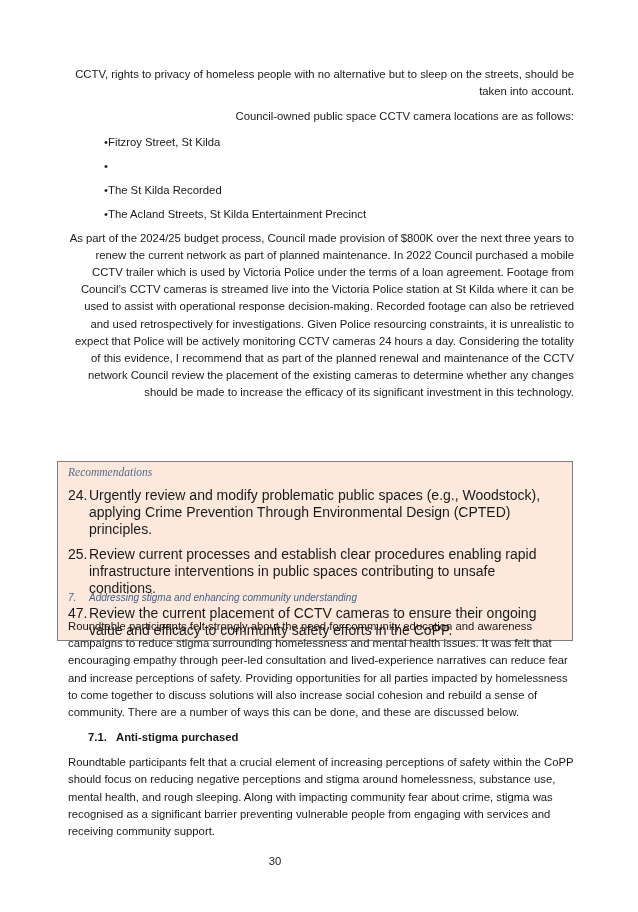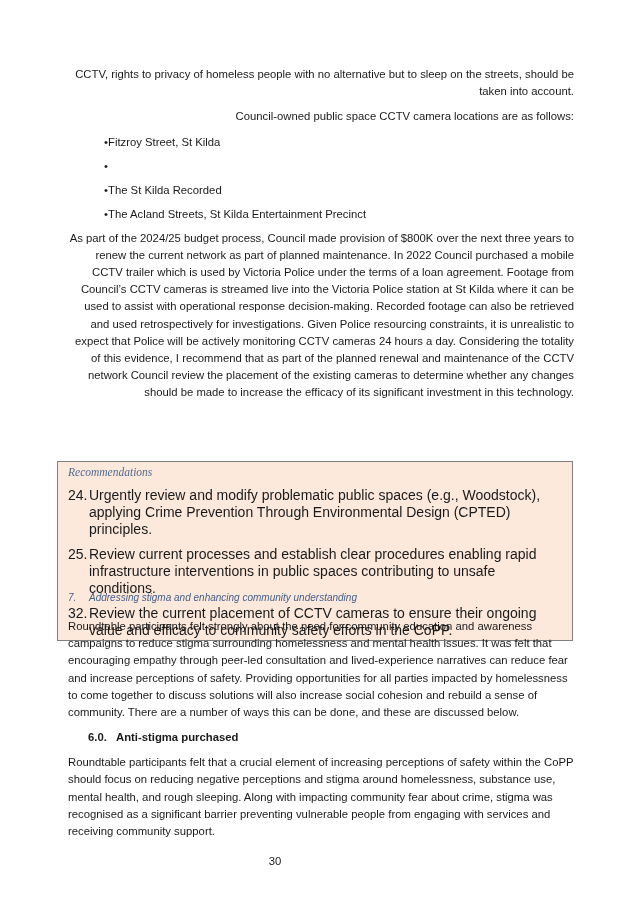--- a/index.html
+++ b/index.html
@@ -68,31 +68,31 @@
   <ol class="rec-list">
     <li>
         <span class="num">24.</span>
         <span class="txt">Urgently review and modify problematic public spaces (e.g., Woodstock), applying Crime Prevention Through Environmental Design (CPTED) principles.</span>
       </li>
     <li>
         <span class="num">25.</span>
         <span class="txt">Review current processes and establish clear procedures enabling rapid infrastructure interventions in public spaces contributing to unsafe conditions.</span>
       </li>
     <li>
-        <span class="num">32.</span>
+        <span class="num">47.</span>
         <span class="txt">Review the current placement of CCTV cameras to ensure their ongoing value and efficacy to community safety efforts in the CoPP.</span>
       </li>
   </ol>
 </div>
 
 <div class="sec-head">
   <span class="n">7.</span><span>Addressing stigma and enhancing community understanding</span>
 </div>
 
 <div class="sec2">
   <p class="para">Roundtable participants felt strongly about the need for community education and awareness campaigns to reduce stigma surrounding homelessness and mental health issues. It was felt that encouraging empathy through peer-led consultation and lived-experience narratives can reduce fear and increase perceptions of safety. Providing opportunities for all parties impacted by homelessness to come together to discuss solutions will also increase social cohesion and rebuild a sense of community. There are a number of ways this can be done, and these are discussed below.</p>
   <div class="sub-head">
-    <span class="n">6.0.</span><span>Anti-stigma purchased</span>
+    <span class="n">7.1.</span><span>Anti-stigma purchased</span>
   </div>
   <p class="para">Roundtable participants felt that a crucial element of increasing perceptions of safety within the CoPP should focus on reducing negative perceptions and stigma around homelessness, substance use, mental health, and rough sleeping. Along with impacting community fear about crime, stigma was recognised as a significant barrier preventing vulnerable people from engaging with services and receiving community support.</p>
 </div>
 
 <div class="page-num">30</div>
 
 </body></html>

